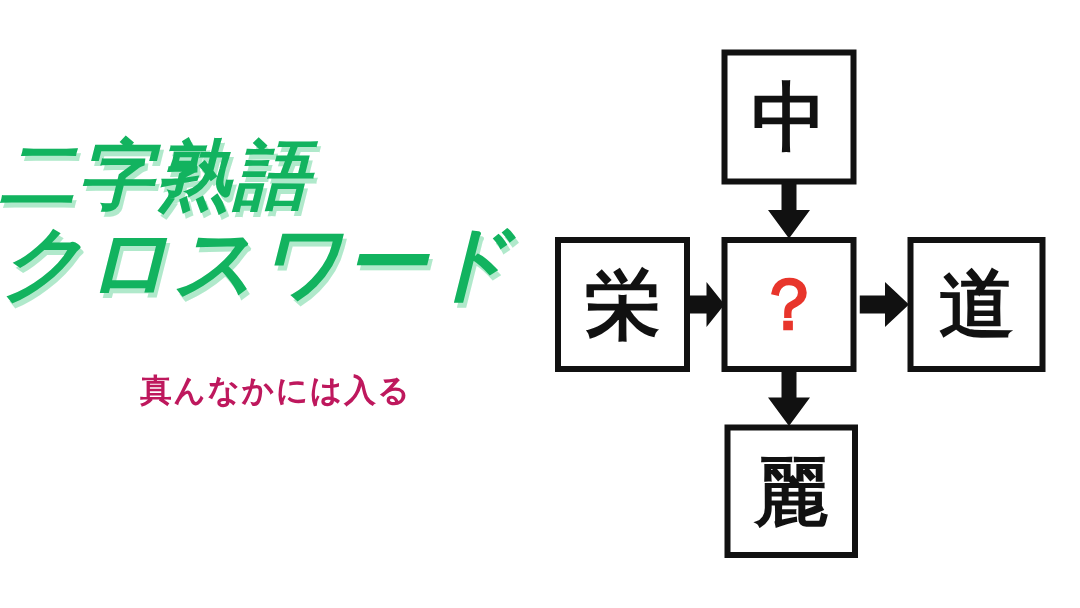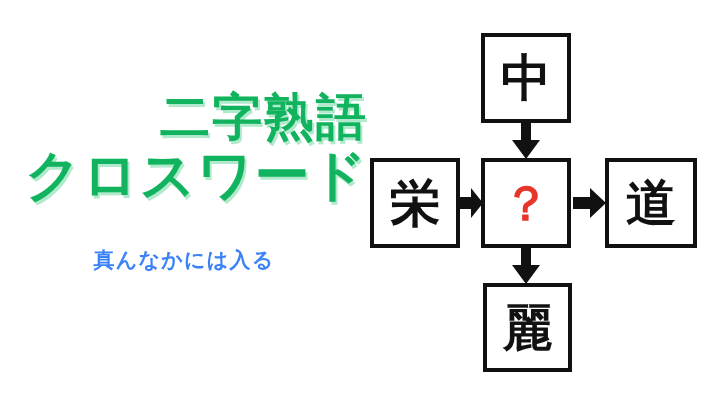--- a/index.html
+++ b/index.html
@@ -18,21 +18,22 @@
     background: #ffffff;
     overflow: hidden;
   }
 
   
   .title-block {
     position: absolute;
     left: 0;
     top: 92px;
     width: 368px;
-    text-align: right;
+    text-align: left;
+    font-style: italic;
   }
   .title-line {
     color: #12b35f;
     font-weight: bold;
     line-height: 1.0;
     letter-spacing: 0.02em;
     white-space: nowrap;
     text-shadow: 2px 3px 0 rgba(150, 225, 185, 0.75);
     font-family: "DejaVu Sans", "Liberation Sans", sans-serif;
   }
@@ -46,21 +47,21 @@
     letter-spacing: 0.02em;
   }
   .subtitle-block {
     position: absolute;
     left: 0;
     top: 248px;
     width: 368px;
     text-align: center;
   }
   .subtitle-line {
-    color: #3b82f6;
+    color: #be185d;
     font-weight: bold;
     font-size: 21px;
     line-height: 1.22;
     letter-spacing: 0.06em;
     white-space: nowrap;
     font-family: "DejaVu Sans", "Liberation Sans", sans-serif;
   }
 
   
   .diagram {

